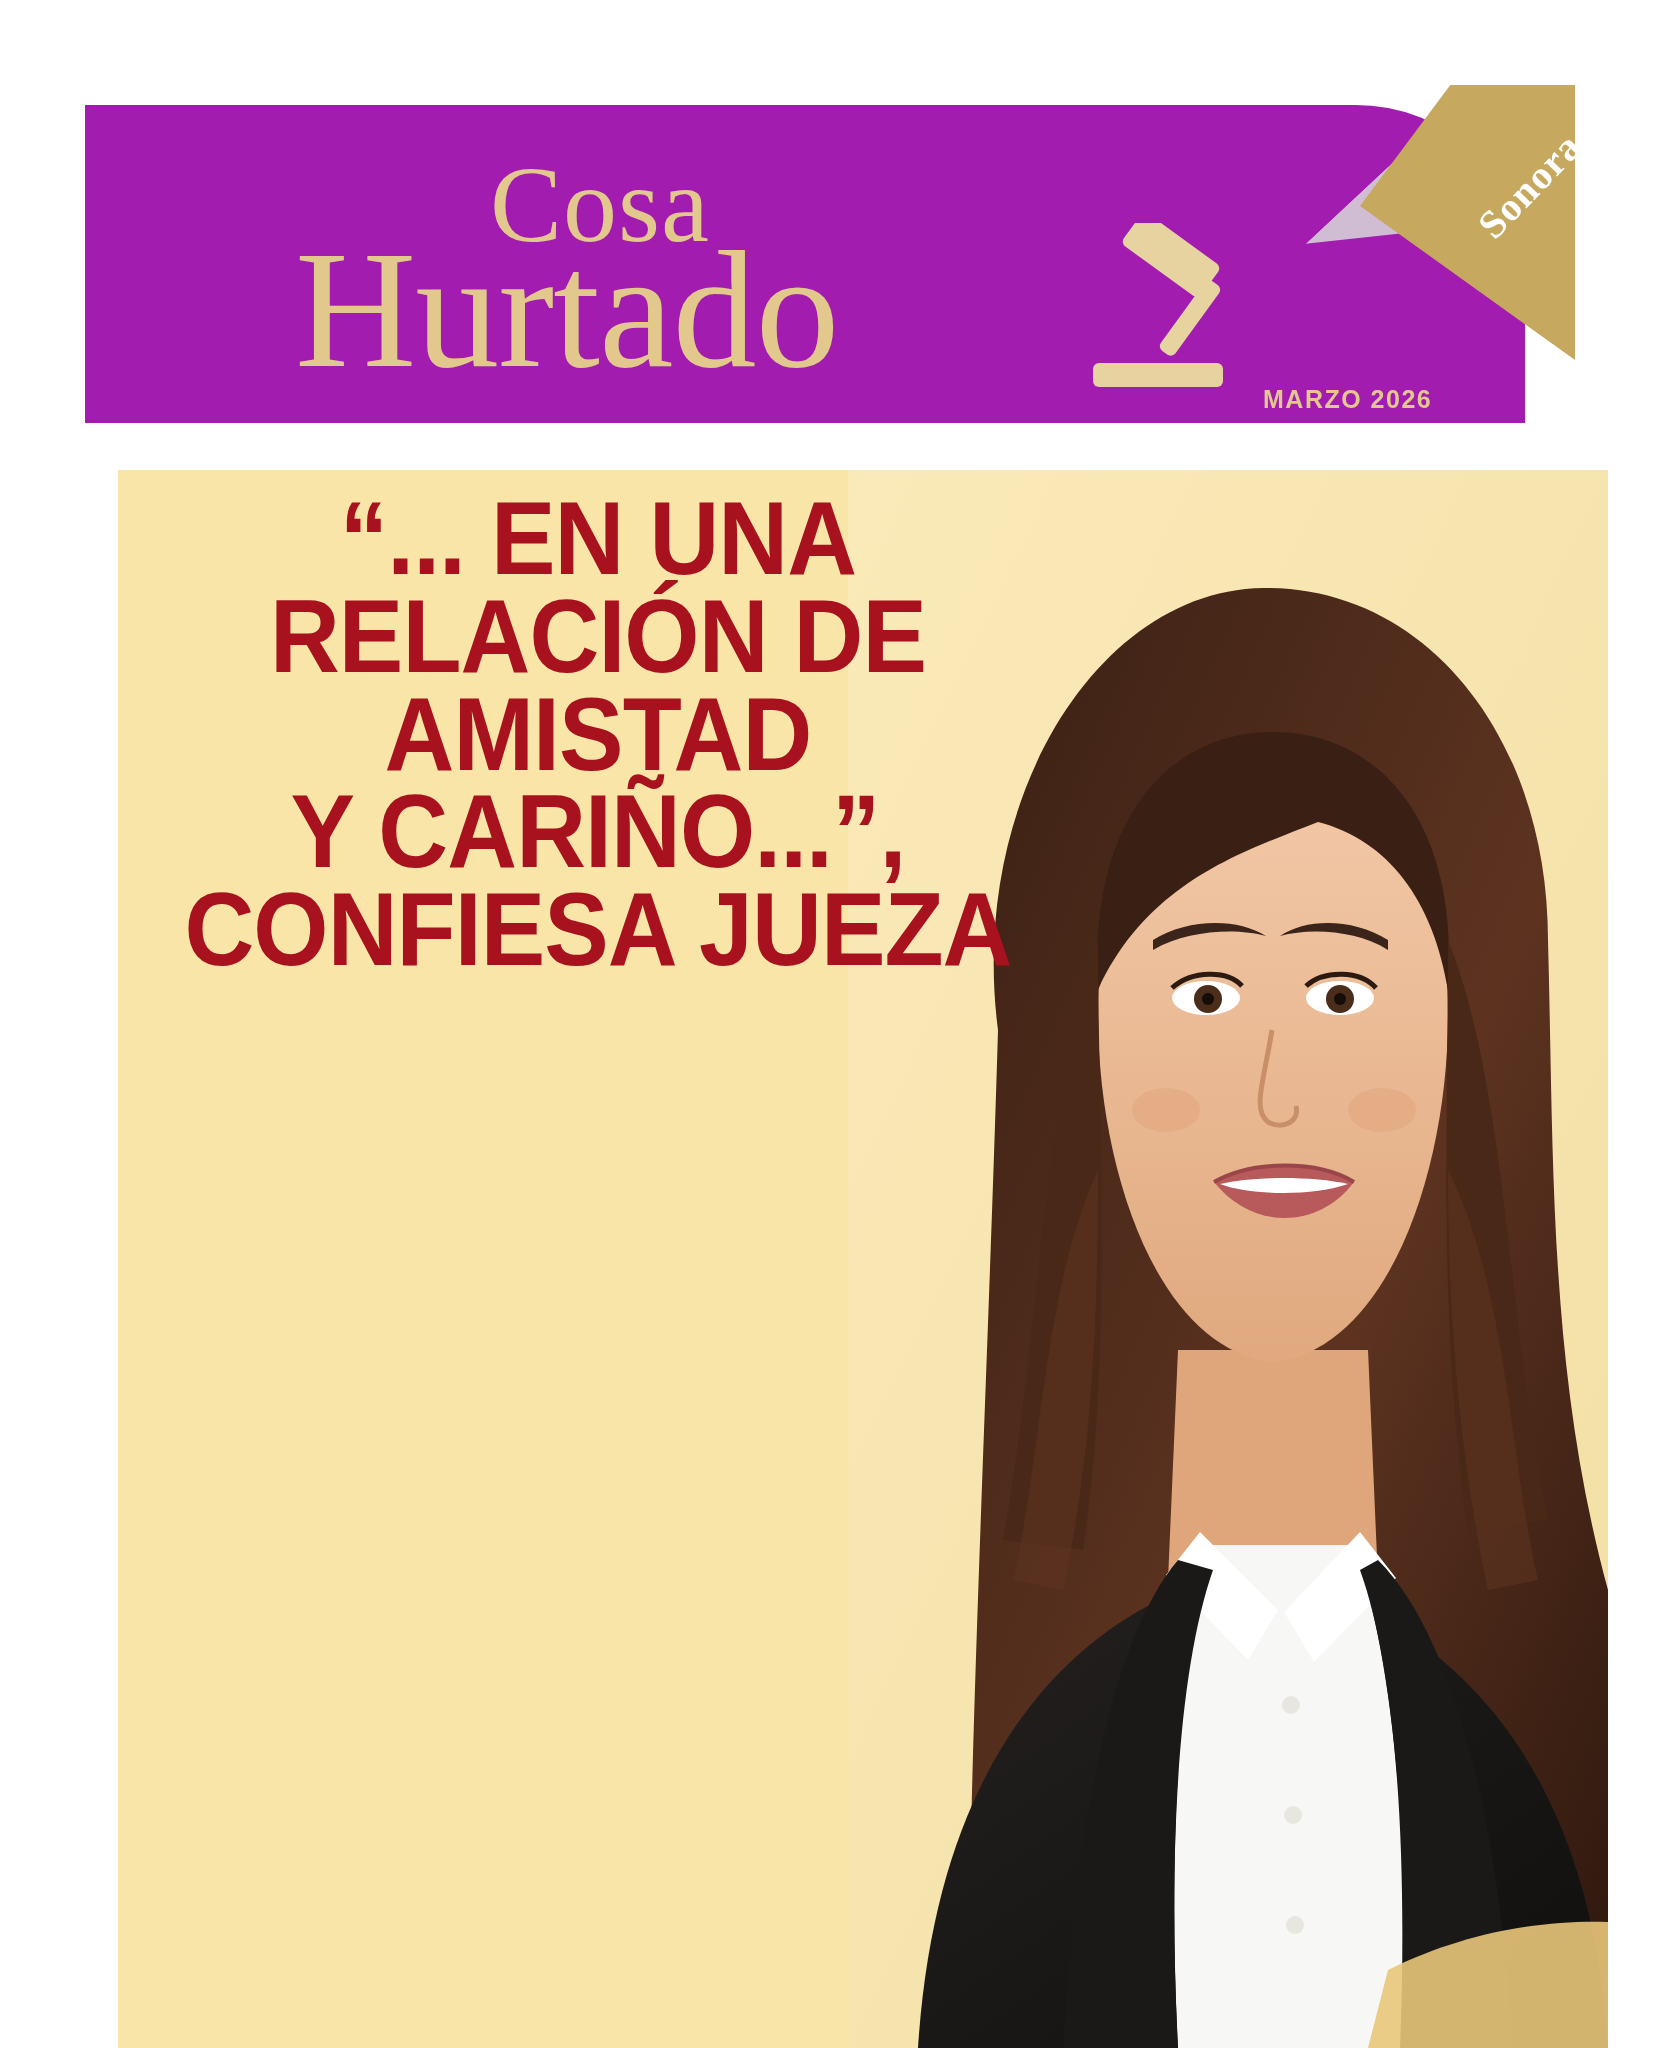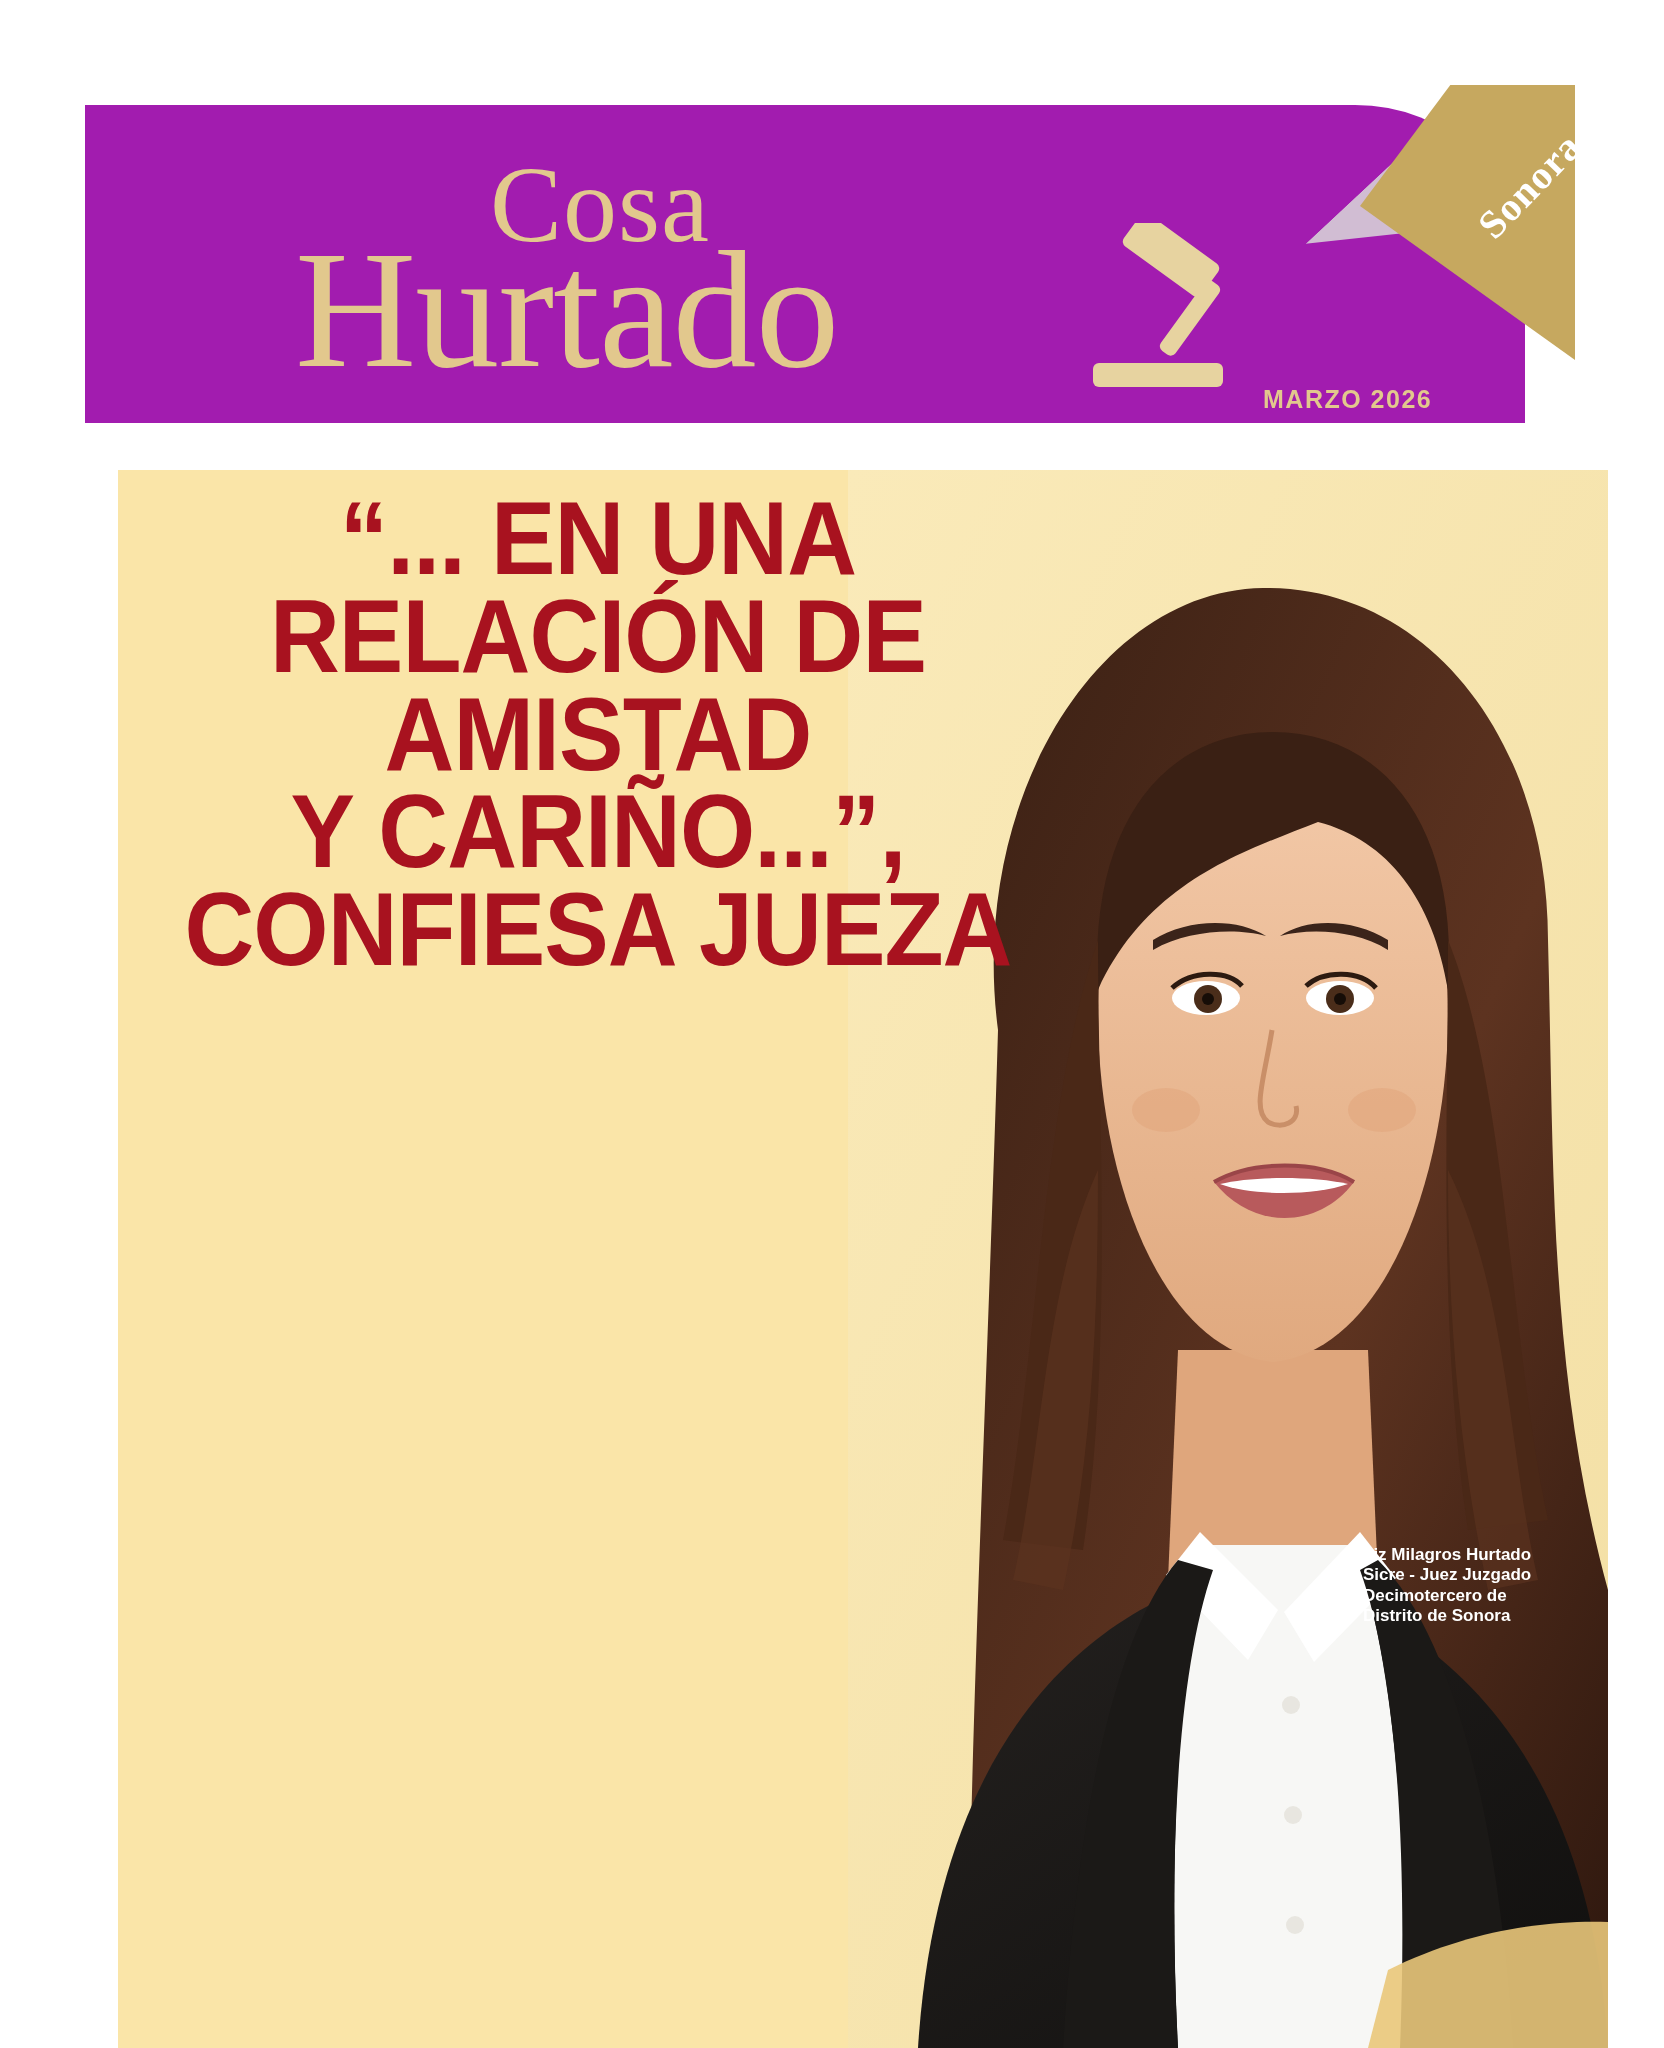--- a/index.html
+++ b/index.html
@@ -321,14 +321,13 @@
 
   <div class="headline">
     <span class="line">“... EN UNA</span>
     <span class="line">RELACIÓN DE</span>
     <span class="line">AMISTAD</span>
     <span class="line">Y CARIÑO...”,</span>
     <span class="line">CONFIESA JUEZA</span>
   </div>
 
 
-  <div class="photo-credit">Liz Milagros Hurtado Sicre - Juez Juzgado Decimotercero de Distrito de Sonora</div>
 </div>
 
 </body></html>

